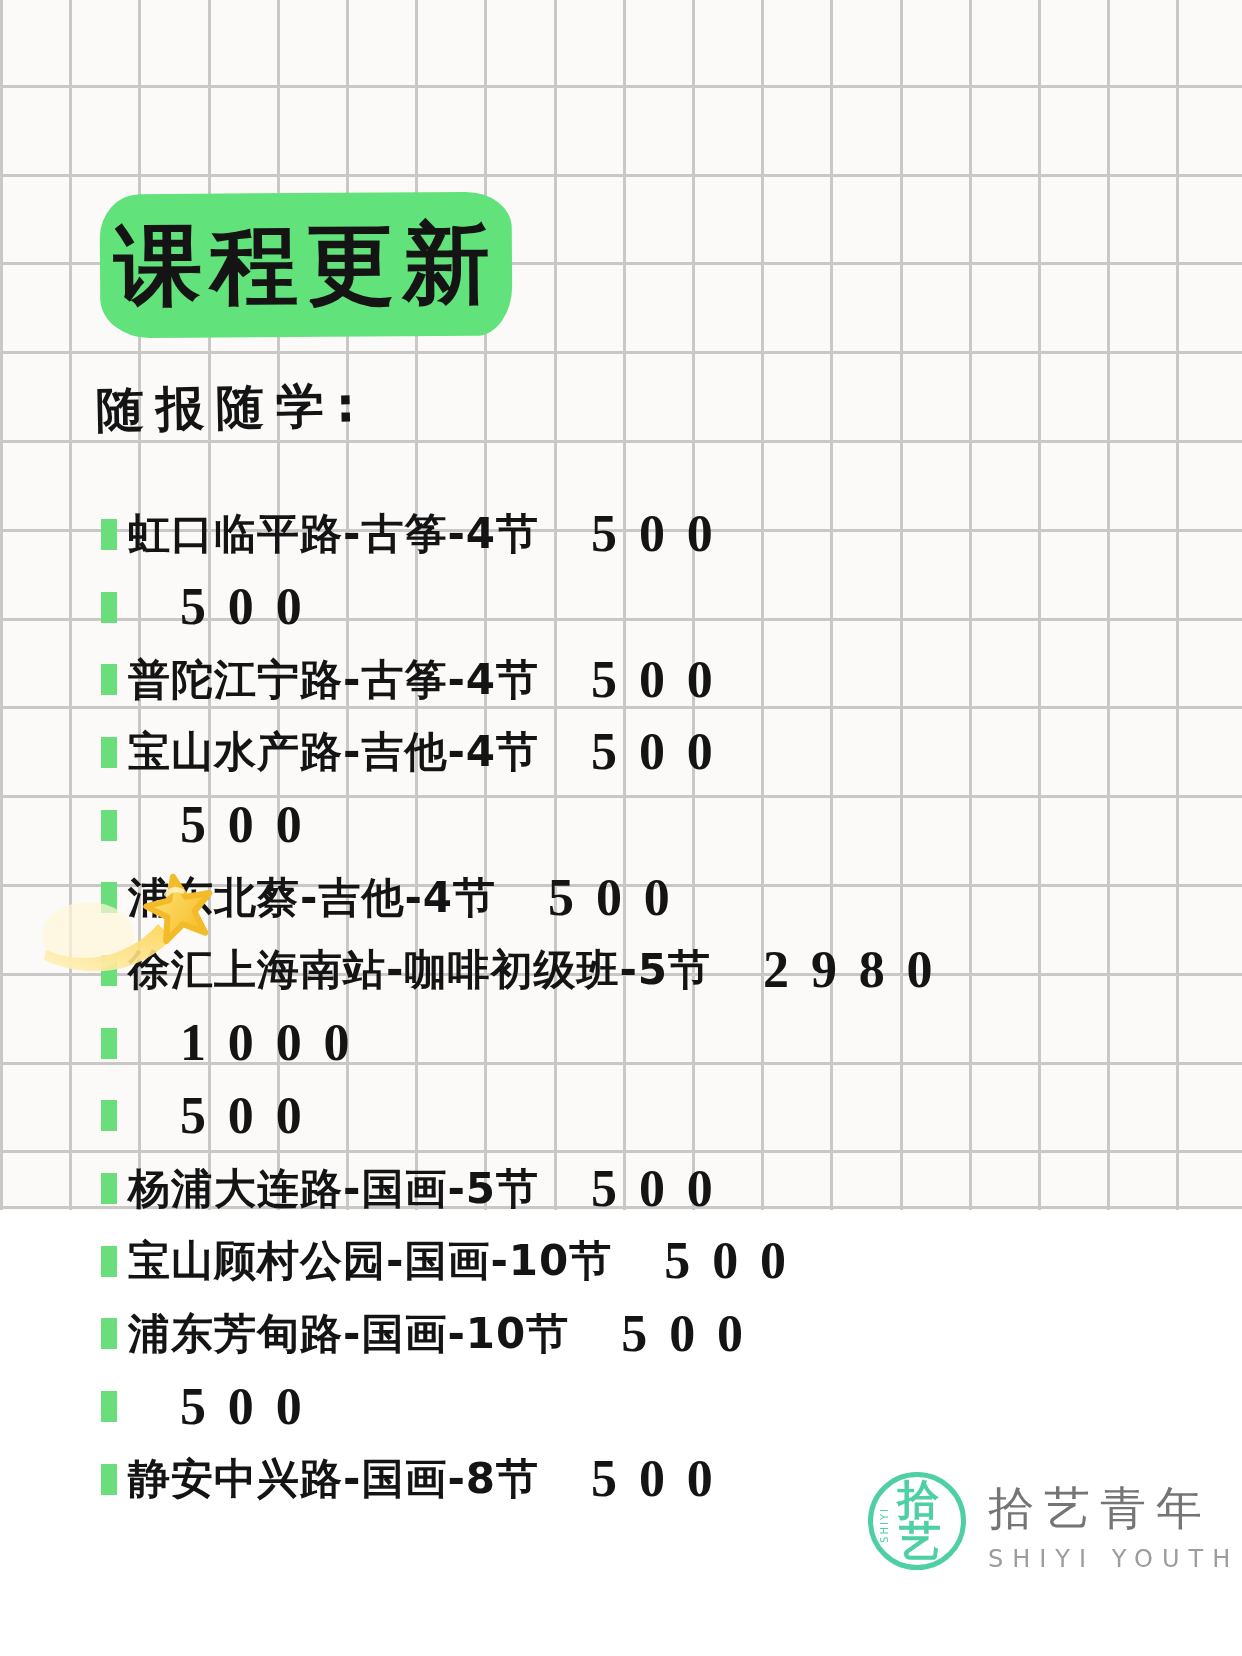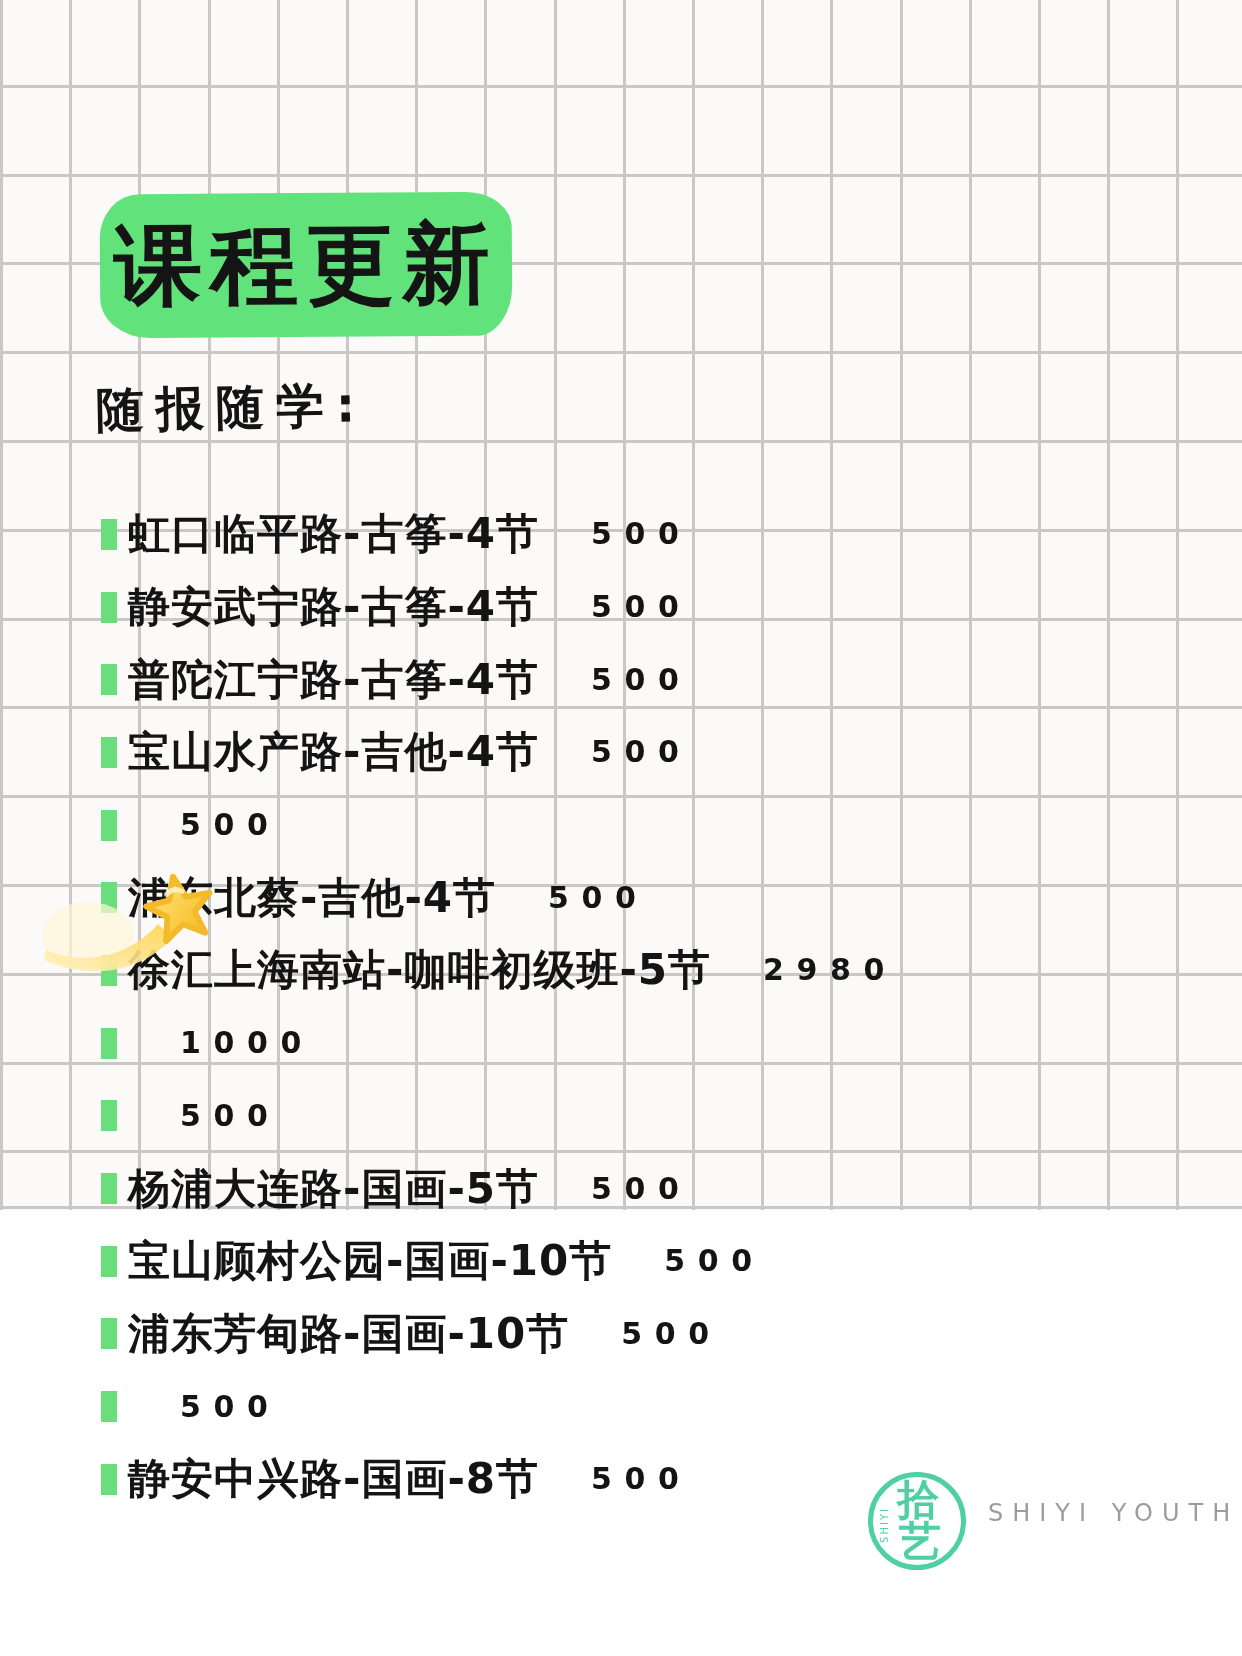--- a/index.html
+++ b/index.html
@@ -37,22 +37,22 @@
   .course-row{
     height:72.7px;display:flex;align-items:center;white-space:nowrap;
   }
   .bullet{
     width:16px;height:31px;background:#69de7a;flex:0 0 16px;margin-right:11px;
   }
   .course-name{
     font-size:42px;font-weight:900;color:#141414;letter-spacing:1px;line-height:1;
   }
   .course-price{
-    font-size:30px;font-weight:900;color:#141414;letter-spacing:0.42em;
-    margin-left:52px;line-height:1;
+    font-size:52px;font-weight:900;color:#141414;letter-spacing:0.42em;
+    margin-left:52px;line-height:1;font-family:Liberation Serif, serif;
   }
   .star-decor{position:absolute;left:40px;top:858px;pointer-events:none;}
   .footer-logo{
     position:absolute;left:868px;top:1472px;display:flex;align-items:flex-start;
   }
   .logo-circle{
     position:relative;width:88px;height:88px;border:5px solid #4ed0a4;
     border-radius:50%;flex:0 0 88px;
   }
   .logo-char-top{
@@ -90,21 +90,20 @@
 
   <div class="course-list" id="course-list">
     <div class="course-row">
       <span class="bullet"></span>
       <span class="course-name">虹口临平路-古筝-4节</span>
       <span class="course-price">500</span>
     </div>
 
     <div class="course-row">
       <span class="bullet"></span>
-      <span class="course-name">静安武宁路-古筝-4节</span>
       <span class="course-price">500</span>
     </div>
 
     <div class="course-row">
       <span class="bullet"></span>
       <span class="course-name">普陀江宁路-古筝-4节</span>
       <span class="course-price">500</span>
     </div>
 
     <div class="course-row">
@@ -189,17 +188,18 @@
     </g>
   </svg>
 
   <div class="footer-logo">
     <div class="logo-circle">
       <span class="logo-char-top">拾</span>
       <span class="logo-char-bottom">艺</span>
       <span class="logo-vertical">SHIYI</span>
     </div>
     <div class="brand-text">
+      <div class="brand-cn">拾艺青年</div>
       <div class="brand-en">SHIYI YOUTH</div>
     </div>
   </div>
 
 </div>
 
 </body></html>

